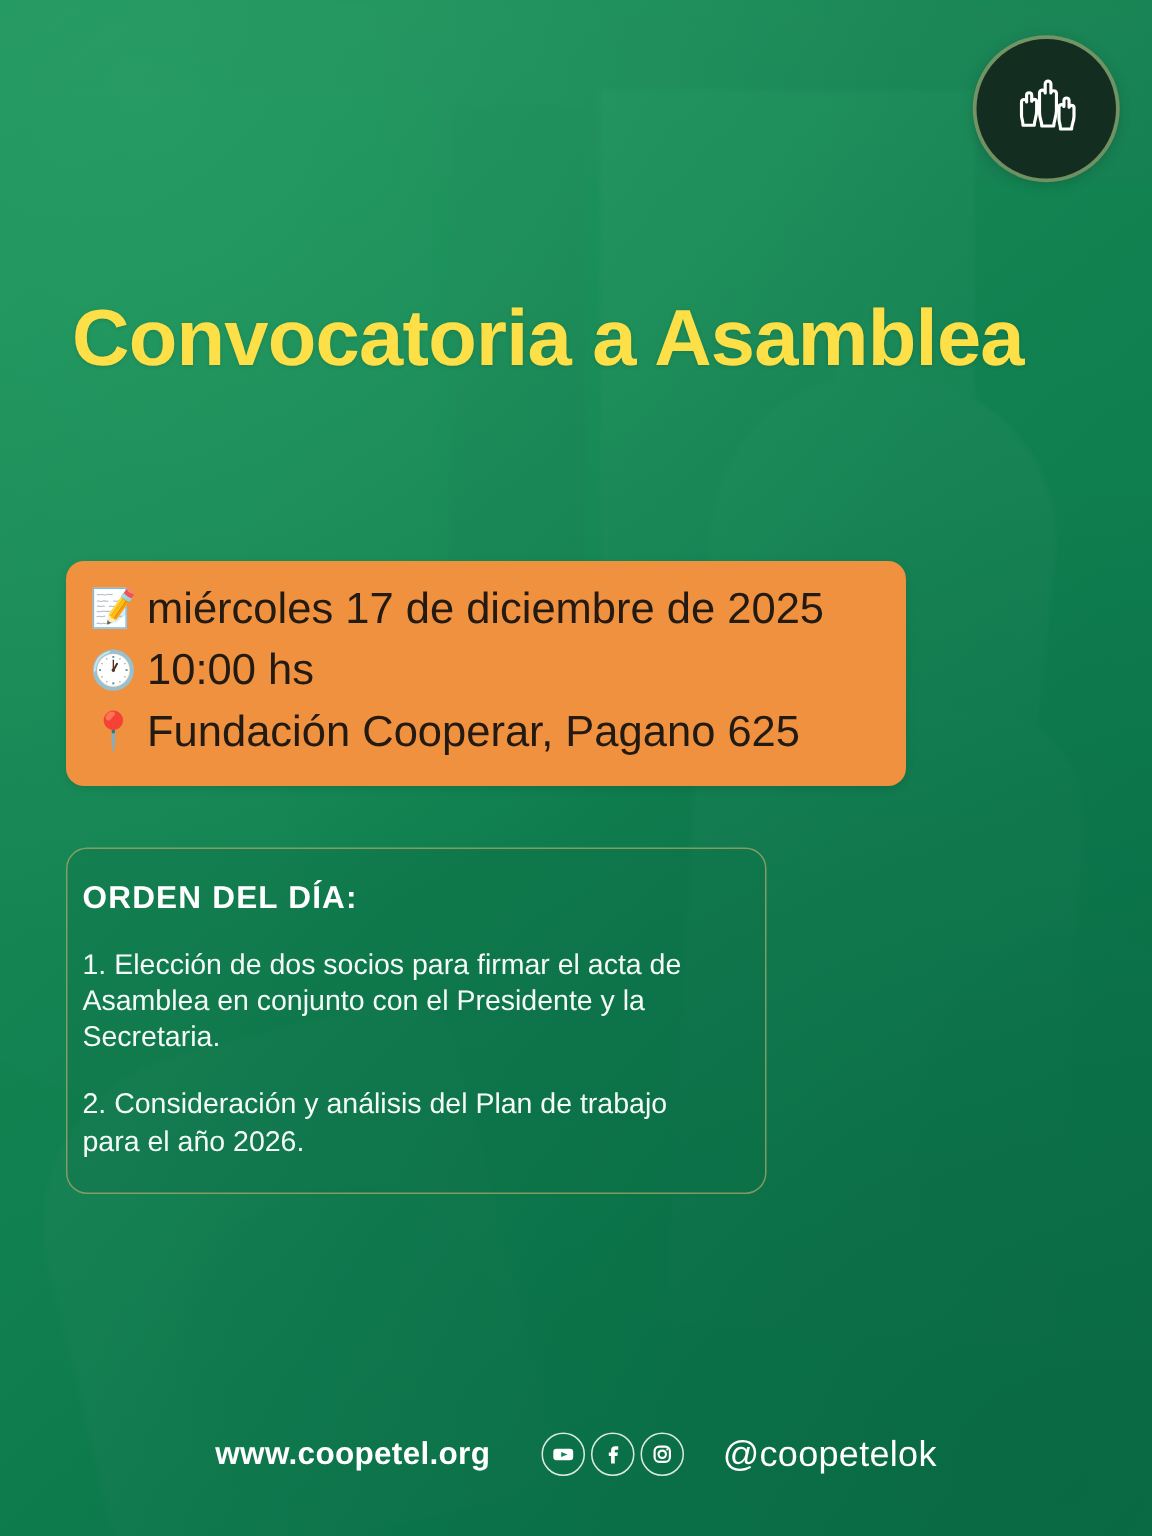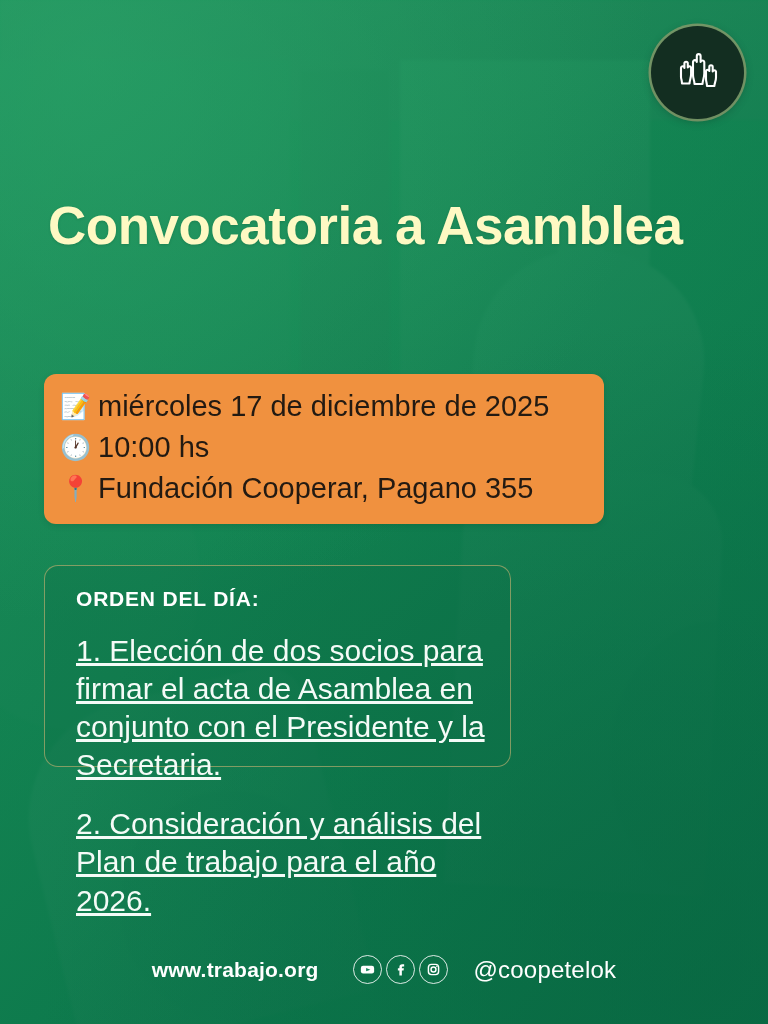--- a/index.html
+++ b/index.html
@@ -95,21 +95,21 @@
     background:#132e21;
     box-shadow:0 0 0 2.5px rgba(190,170,120,0.55), 0 2px 10px rgba(0,0,0,0.25);
     display:flex; align-items:center; justify-content:center;
   }
   .logo svg { display:block; }
 
   
   .title {
     position:absolute; left:48px; top:196px;
     width:680px;
-    color:#fef9c3;
+    color:#fde047;
     font-size:53px;
     font-weight:700;
     line-height:1.15;
     letter-spacing:-0.5px;
     text-shadow:0 1px 3px rgba(0,0,0,0.12);
   }
 
   
   .info-box {
     position:absolute; left:44px; top:374px;
@@ -130,38 +130,37 @@
     width:32px; flex:0 0 32px;
     font-size:25px;
     display:inline-block;
     text-align:center;
     margin-right:6px;
   }
 
   
   .agenda-box {
     position:absolute; left:44px; top:565px;
-    width:467px; height:202px;
+    width:467px; height:231px;
     border:1.6px solid rgba(175,170,110,0.72);
     border-radius:14px;
     background:rgba(14,110,70,0.30);
-    padding:21px 22px 0 31px;
+    padding:21px 22px 0 10px;
   }
   .agenda-title {
     color:#ffffff;
     font-size:21px;
     font-weight:700;
     letter-spacing:0.8px;
   }
   .agenda-item {
     color:#f4fbf7;
-    font-size:30px;
+    font-size:19px;
     line-height:1.27;
     margin-top:21px;
-    text-decoration:underline;
   }
 
   
   .footer {
     position:absolute; left:0; top:955px;
     width:768px;
     display:flex; align-items:center; justify-content:center;
     gap:16px;
   }
   .site {
@@ -232,32 +231,32 @@
       <div class="info-row">
         <span class="info-ico">📝</span>
         <span>miércoles 17 de diciembre de 2025</span>
       </div>
       <div class="info-row">
         <span class="info-ico">🕐</span>
         <span>10:00 hs</span>
       </div>
       <div class="info-row">
         <span class="info-ico">📍</span>
-        <span>Fundación Cooperar, Pagano 355</span>
+        <span>Fundación Cooperar, Pagano 625</span>
       </div>
     </div>
 
     <div class="agenda-box">
       <div class="agenda-title">ORDEN DEL DÍA:</div>
       <div class="agenda-item">1. Elección de dos socios para firmar el acta de Asamblea en conjunto con el Presidente y la Secretaria.</div>
       <div class="agenda-item">2. Consideración y análisis del Plan de trabajo para el año 2026.</div>
     </div>
 
     <div class="footer">
-      <span class="site">www.trabajo.org</span>
+      <span class="site">www.coopetel.org</span>
 
       <span class="socials">
         <span class="soc">
           <svg width="17" height="17" viewBox="0 0 20 20" fill="#ffffff">
             <rect x="2.2" y="5.6" width="15.6" height="9.2" rx="2.6"></rect>
             <polygon points="8.4,8.2 13.4,10.2 8.4,12.2" fill="#14875a"></polygon>
           </svg>
         </span>
         <span class="soc">
           <svg width="17" height="17" viewBox="0 0 20 20" fill="#ffffff">

